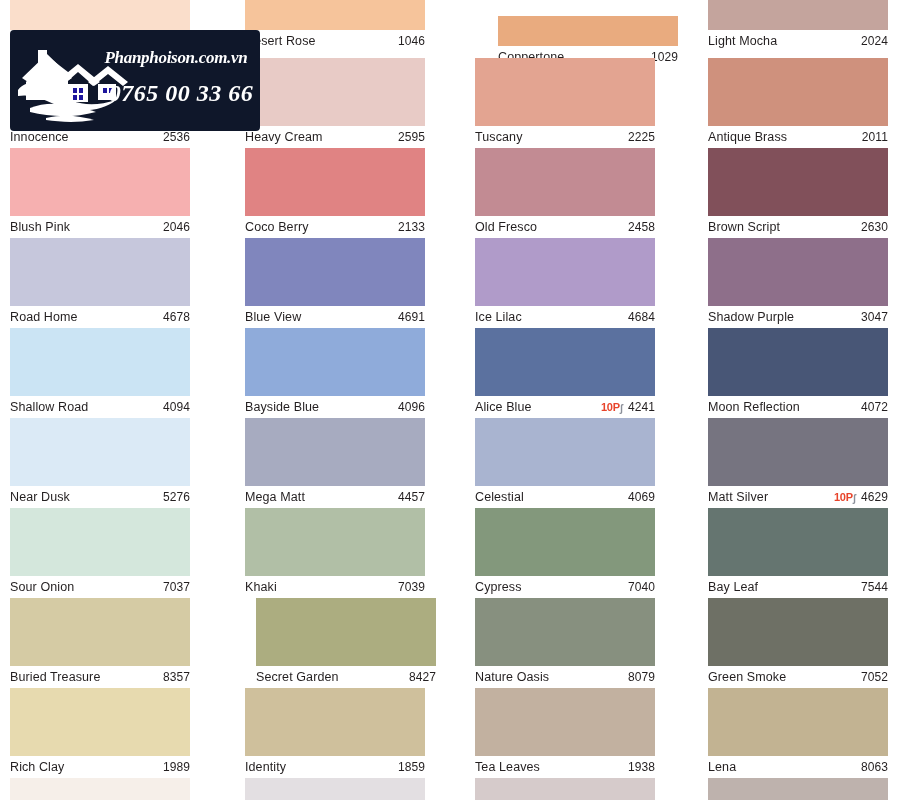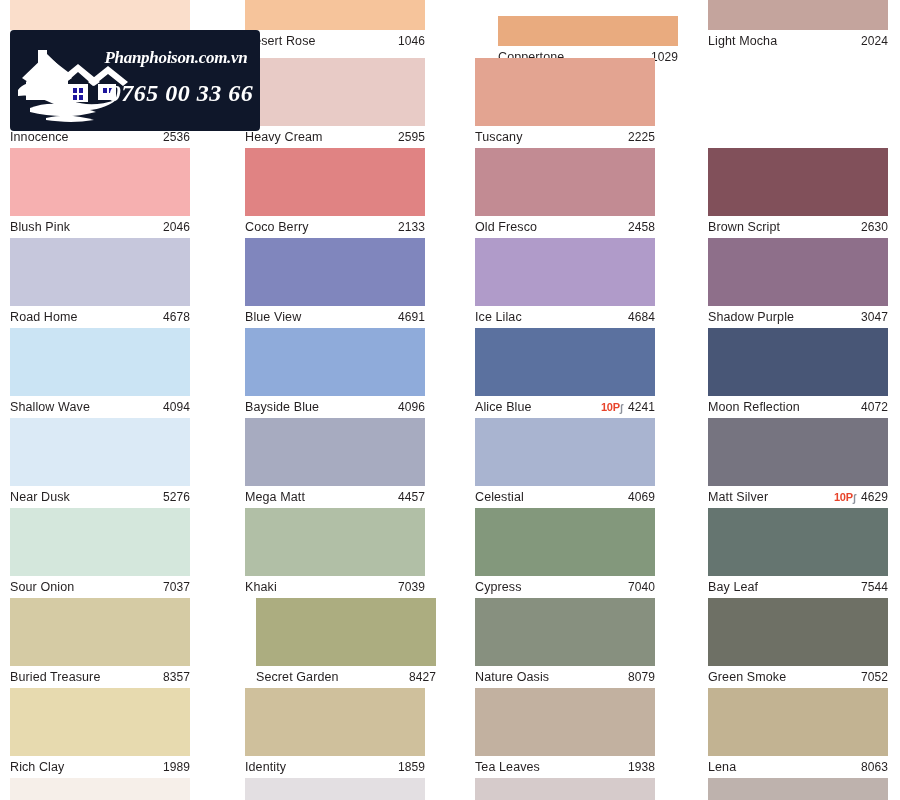--- a/index.html
+++ b/index.html
@@ -181,20 +181,27 @@
           <span class="swatch-code">2595</span>
         </div>
       </div>
       <div class="swatch-cell" style="left: 475px; top: 58px;">
         <div class="swatch-chip" style="background: rgb(227, 164, 145); height: 68px;"></div>
         <div class="swatch-caption">
           <span class="swatch-name">Tuscany</span>
           <span class="swatch-code">2225</span>
         </div>
       </div>
+      <div class="swatch-cell" style="left: 708px; top: 58px;">
+        <div class="swatch-chip" style="background: rgb(207, 145, 125); height: 68px;"></div>
+        <div class="swatch-caption">
+          <span class="swatch-name">Antique Brass</span>
+          <span class="swatch-code">2011</span>
+        </div>
+      </div>
       <div class="swatch-cell" style="left: 10px; top: 148px;">
         <div class="swatch-chip" style="background: rgb(246, 176, 176); height: 68px;"></div>
         <div class="swatch-caption">
           <span class="swatch-name">Blush Pink</span>
           <span class="swatch-code">2046</span>
         </div>
       </div>
       <div class="swatch-cell" style="left: 245px; top: 148px;">
         <div class="swatch-chip" style="background: rgb(224, 131, 131); height: 68px;"></div>
         <div class="swatch-caption">
@@ -240,21 +247,21 @@
       <div class="swatch-cell" style="left: 708px; top: 238px;">
         <div class="swatch-chip" style="background: rgb(142, 111, 138); height: 68px;"></div>
         <div class="swatch-caption">
           <span class="swatch-name">Shadow Purple</span>
           <span class="swatch-code">3047</span>
         </div>
       </div>
       <div class="swatch-cell" style="left: 10px; top: 328px;">
         <div class="swatch-chip" style="background: rgb(203, 228, 244); height: 68px;"></div>
         <div class="swatch-caption">
-          <span class="swatch-name">Shallow Wave</span>
+          <span class="swatch-name">Shallow Road</span>
           <span class="swatch-code">4094</span>
         </div>
       </div>
       <div class="swatch-cell" style="left: 245px; top: 328px;">
         <div class="swatch-chip" style="background: rgb(143, 171, 218); height: 68px;"></div>
         <div class="swatch-caption">
           <span class="swatch-name">Bayside Blue</span>
           <span class="swatch-code">4096</span>
         </div>
       </div>

